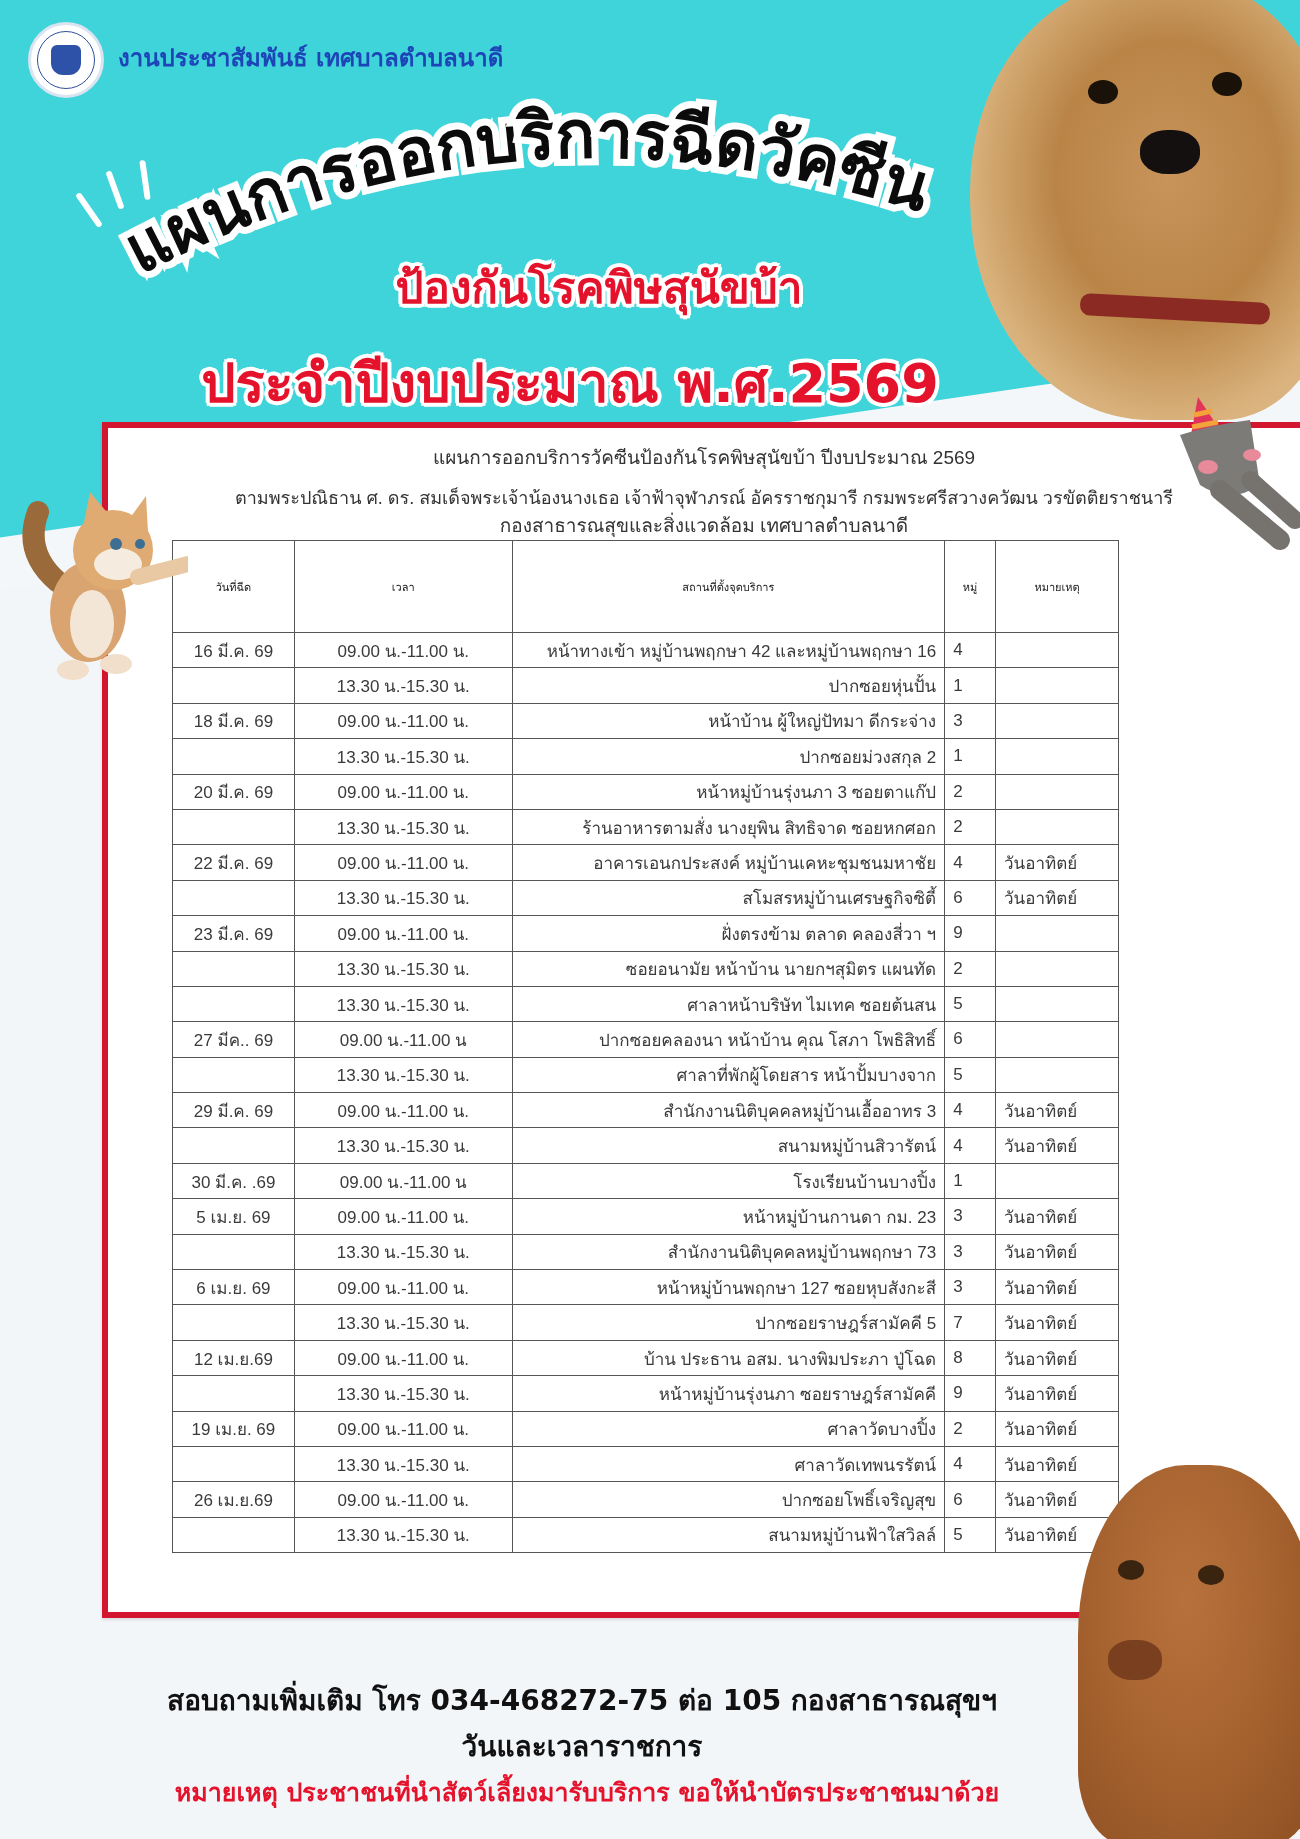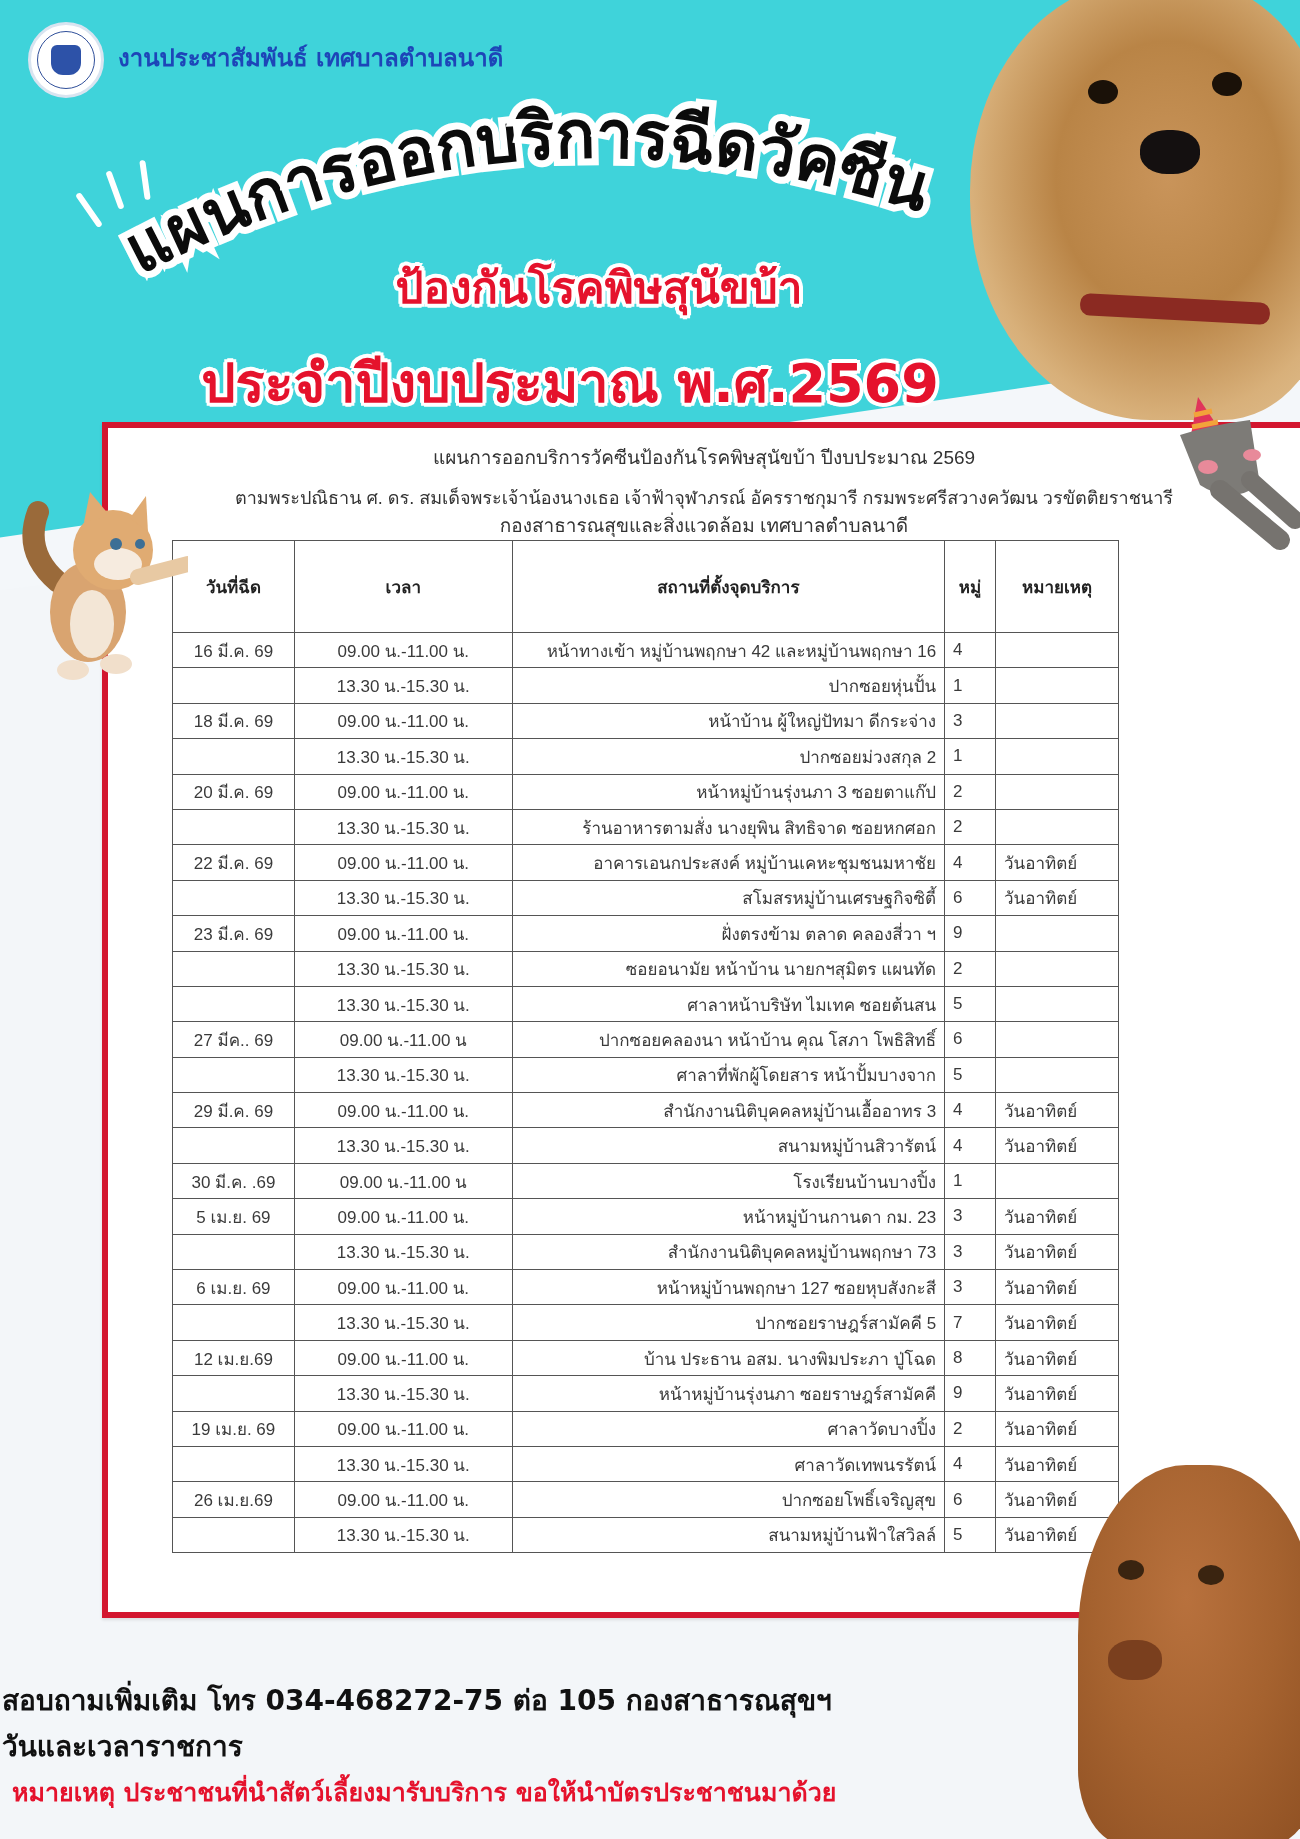--- a/index.html
+++ b/index.html
@@ -74,42 +74,42 @@
   .doc-head {
     position: absolute; left: 0; width: 100%; text-align: center;
     font-family: "Liberation Sans", sans-serif; font-size: 19px; color: #333;
   }
   table.sched {
     position: absolute; left: 64px; top: 112px; width: 947px;
     border-collapse: collapse; font-family: "Liberation Sans", sans-serif;
     font-size: 17px; color: #3a3a3a;
   }
   table.sched th, table.sched td { border: 1.5px solid #555; }
-  table.sched th { height: 92px; font-weight: bold; font-size: 17px; color: #222; }
+  table.sched th { height: 92px; font-weight: normal; font-size: 11px; color: #222; }
   table.sched td { height: 35.4px; padding: 0 8px; }
   .c-date { width: 122px; text-align: center; }
   .c-time { width: 218px; text-align: center; }
   .c-place { width: 433px; text-align: right; }
   .c-moo { width: 51px; text-align: left; }
   .c-note { width: 123px; text-align: left; }
 
   
   .cat-left {
     position: absolute; left: 18px; top: 492px; width: 170px; height: 190px;
   }
   .cat-right { position: absolute; left: 1140px; top: 385px; width: 160px; height: 170px; }
   .dog-bottom {
     position: absolute; left: 1078px; top: 1465px; width: 240px; height: 380px;
     background: radial-gradient(ellipse at 45% 35%, #b8713d 0%, #a5622f 50%, #8d4f22 100%);
     border-radius: 45% 45% 20% 20%;
   }
 
   
   .footer-line {
-    position: absolute; left: 2px; width: 1140px; text-align: left;
+    position: absolute; left: 12px; width: 1140px; text-align: center;
     font-family: "DejaVu Sans", sans-serif; font-weight: bold;
   }
   .f1 { top: 1678px; font-size: 28px; color: #111; }
   .f2 { top: 1724px; font-size: 28px; color: #111; }
   .f3 { top: 1772px; font-size: 25px; color: #e5122c; padding-left: 10px; }
 </style>
 </head>
 <body>
 
 <div class="teal-bg"></div>

